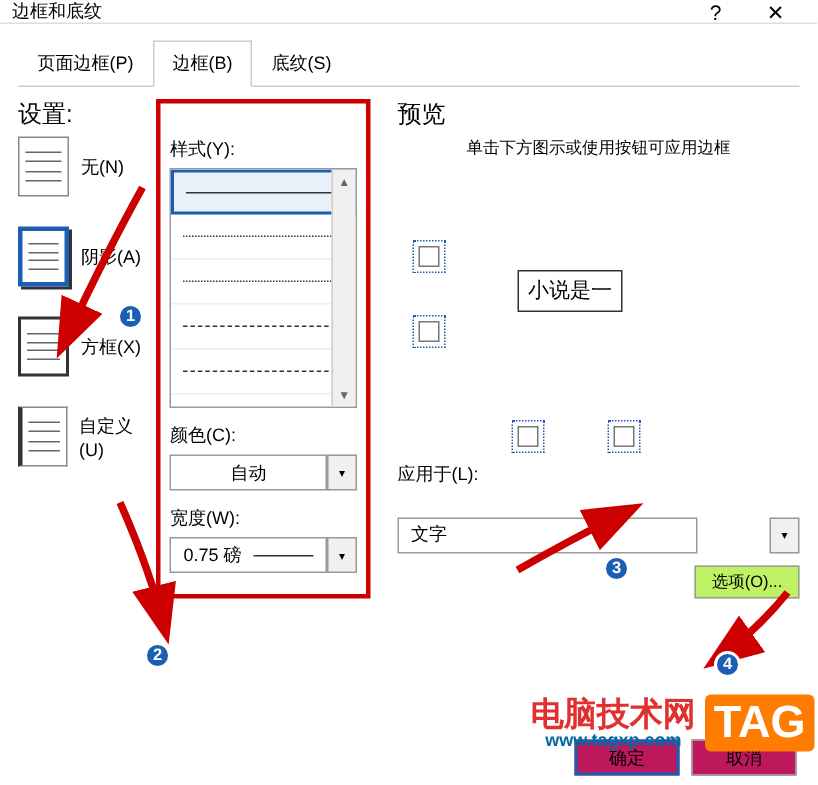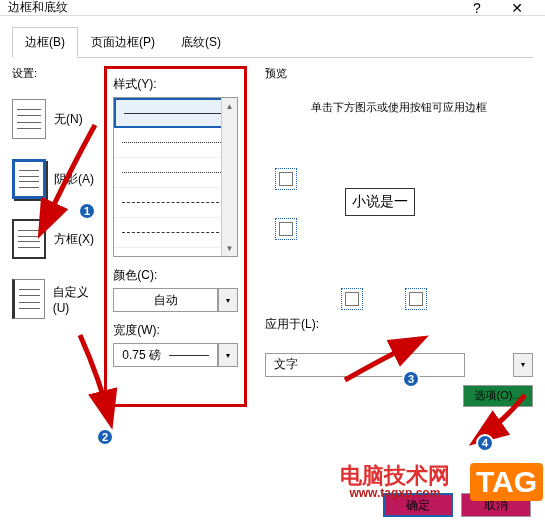--- a/index.html
+++ b/index.html
@@ -6,26 +6,26 @@
 body { font-family: "Microsoft YaHei", Tahoma, sans-serif; font-size: 12px; background: #fff; width: 545px; height: 523px; position: relative; overflow: hidden; }
 .title-bar { display: flex; align-items: center; justify-content: space-between; height: 16px; padding: 0 8px; border-bottom: 1px solid #ddd; }
 .title-text { font-size: 12px; }
 .title-controls { display: flex; }
 .title-btn { width: 40px; height: 28px; display: flex; align-items: center; justify-content: center; font-size: 14px; cursor: pointer; }
 .tabs { display: flex; margin: 10px 12px 0; border-bottom: 1px solid #ccc; }
 .tab { padding: 6px 12px; border: 1px solid transparent; cursor: pointer; position: relative; top: 1px; }
 .tab.active { border: 1px solid #ccc; border-bottom: 1px solid #fff; background: #fff; }
 .content { display: flex; padding: 8px 12px; position: relative; }
 .col-settings { width: 110px; }
-.section-label { font-size: 11px; margin-bottom: 18px; }
+.section-label { font-size: 16px; margin-bottom: 4px; }
 .setting-item { display: flex; align-items: center; margin-bottom: 20px; cursor: pointer; }
 .setting-icon { width: 34px; height: 40px; border: 1px solid #888; margin-right: 8px; display: flex; flex-direction: column; justify-content: space-evenly; padding: 4px; background: #fff; }
 .setting-icon.selected { border: 3px solid #1a5fb4; }
 .line { height: 1px; background: #666; }
-.col-middle { width: 170px; border: 3px solid #c00; padding: 7px 6px 10px; margin-left: 2px; }
+.col-middle { width: 170px; border: 3px solid #c00; padding: 22px 6px 10px; margin-left: 2px; }
 .label-u { margin-bottom: 4px; }
 .style-list { border: 1px solid #999; height: 160px; position: relative; overflow: hidden; background: #fff; }
 .style-item { height: 30px; border-bottom: 1px solid #eee; display: flex; align-items: center; padding: 0 8px; }
 .style-item.sel { border: 2px solid #1a5fb4; background: #e8f0fa; }
 .solid-line { width: 100%; height: 1px; border-top: 1px solid #333; }
 .dotted-line { width: 100%; border-top: 1px dotted #333; }
 .dashed-line { width: 100%; border-top: 1px dashed #333; }
 .scrollbar-v { position: absolute; right: 0; top: 0; width: 16px; height: 100%; background: #f0f0f0; border-left: 1px solid #ccc; }
 .scroll-arrow { height: 16px; display: flex; align-items: center; justify-content: center; font-size: 8px; color: #666; }
 .color-select, .width-select { display: flex; margin-top: 2px; }
@@ -33,46 +33,46 @@
 .select-btn { width: 20px; height: 24px; border: 1px solid #999; display: flex; align-items: center; justify-content: center; font-size: 8px; background: #f0f0f0; }
 .col-preview { flex: 1; padding-left: 18px; position: relative; }
 .preview-hint { text-align: center; font-size: 11px; margin: 4px 0 12px; line-height: 1.5; }
 .preview-area { position: relative; height: 180px; text-decoration: underline; }
 .sq-btn { width: 22px; height: 22px; border: 1px dotted #1a5fb4; position: absolute; background: #fff; cursor: pointer; }
 .sq-inner { position: absolute; inset: 3px; border: 1px solid #777; }
 .text-preview { position: absolute; border: 1px solid #333; padding: 4px 6px; font-size: 14px; left: 80px; top: 60px; }
 .apply-row { margin-top: 8px; }
 .apply-select { margin-top: 20px; display: flex; gap: 48px; }
 .apply-select .select-box { width: 200px; }
-.options-btn { width: 70px; height: 22px; border: 1px solid #999; background: #15803d; float: right; margin-top: 8px; font-size: 11px; display: flex; align-items: center; justify-content: center; cursor: pointer; position: relative; }
+.options-btn { width: 70px; height: 22px; border: 1px solid #999; background: #bef264; float: right; margin-top: 8px; font-size: 11px; display: flex; align-items: center; justify-content: center; cursor: pointer; position: relative; }
 .footer { position: absolute; bottom: 6px; right: 14px; display: flex; gap: 8px; }
 .footer-btn { width: 70px; height: 24px; border: 1px solid #999; background: #be185d; display: flex; align-items: center; justify-content: center; cursor: pointer; }
 .footer-btn.primary { border: 2px solid #1a5fb4; }
 .badge { position: absolute; width: 18px; height: 18px; border-radius: 50%; background: #1a5fb4; border: 2px solid #fff; color: #fff; font-size: 11px; display: flex; align-items: center; justify-content: center; font-weight: bold; z-index: 50; }
 .arrow-red { position: absolute; z-index: 40; pointer-events: none; }
-.watermark { position: absolute; right: 2px; bottom: 22px; z-index: 60; display: flex; align-items: center; gap: 20px; pointer-events: none; margin-left: 44px; }
+.watermark { position: absolute; right: 2px; bottom: 22px; z-index: 60; display: flex; align-items: center; gap: 6px; pointer-events: none; margin-left: 44px; }
 .wm-text { color: #e03030; font-size: 22px; font-weight: bold; text-align: center; line-height: 1; }
-.wm-sub { color: #b91c1c; font-size: 12px; display: block; }
+.wm-sub { color: #0369a1; font-size: 12px; display: block; }
 .tag-block { background: #ff7c00; color: #fff; font-size: 30px; font-weight: bold; padding: 2px 6px; border-radius: 4px; }
 .sub-tag { position: absolute; right: 12px; bottom: 38px; font-size: 11px; color: #ff7c00; z-index: 59; }
 </style>
 </head>
 <body>
 
 <div class="title-bar">
   <span class="title-text">边框和底纹</span>
   <div class="title-controls">
     <div class="title-btn">?</div>
     <div class="title-btn">✕</div>
   </div>
 </div>
 
 <div class="tabs">
+  <div class="tab">页面边框(P)</div>
   <div class="tab active">边框(B)</div>
-  <div class="tab">页面边框(P)</div>
   <div class="tab">底纹(S)</div>
 </div>
 
 <div class="content">
 
   <div class="col-settings">
     <div class="section-label">设置:</div>
 
     <div class="setting-item">
       <div class="setting-icon">

